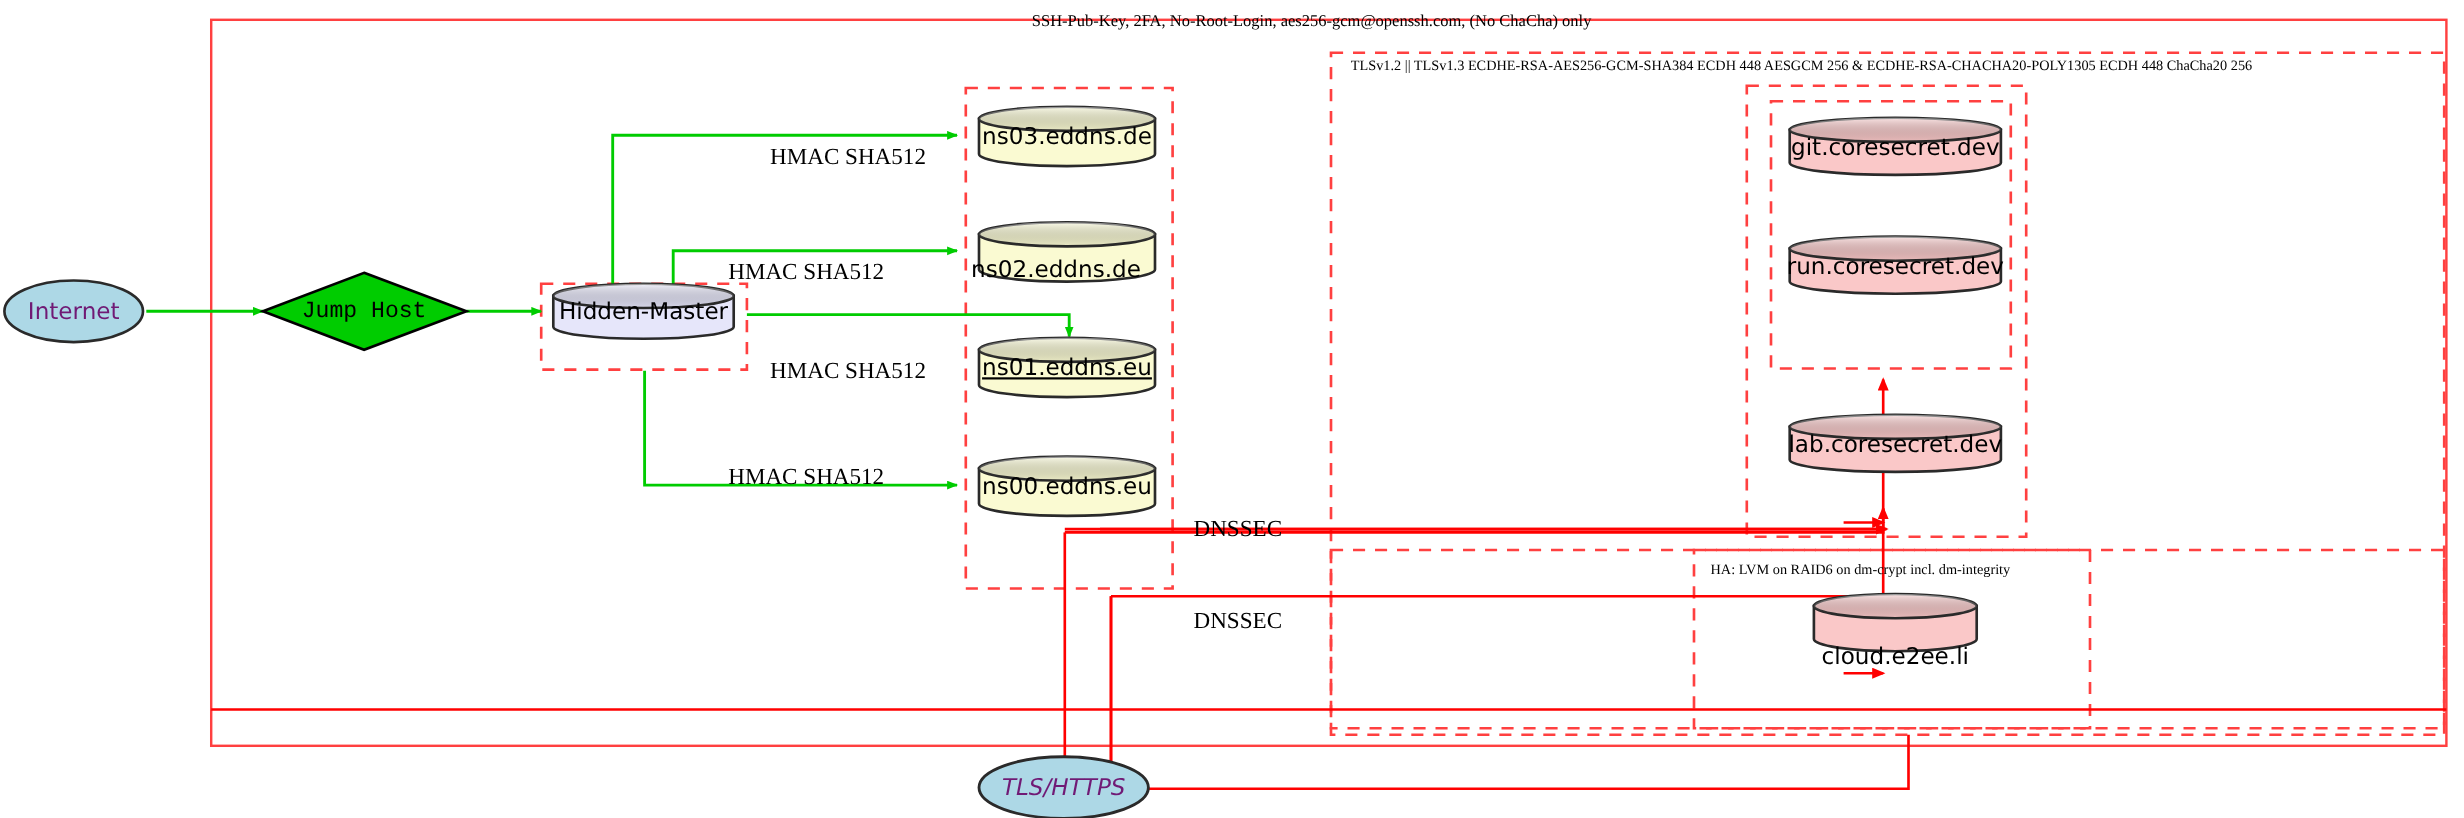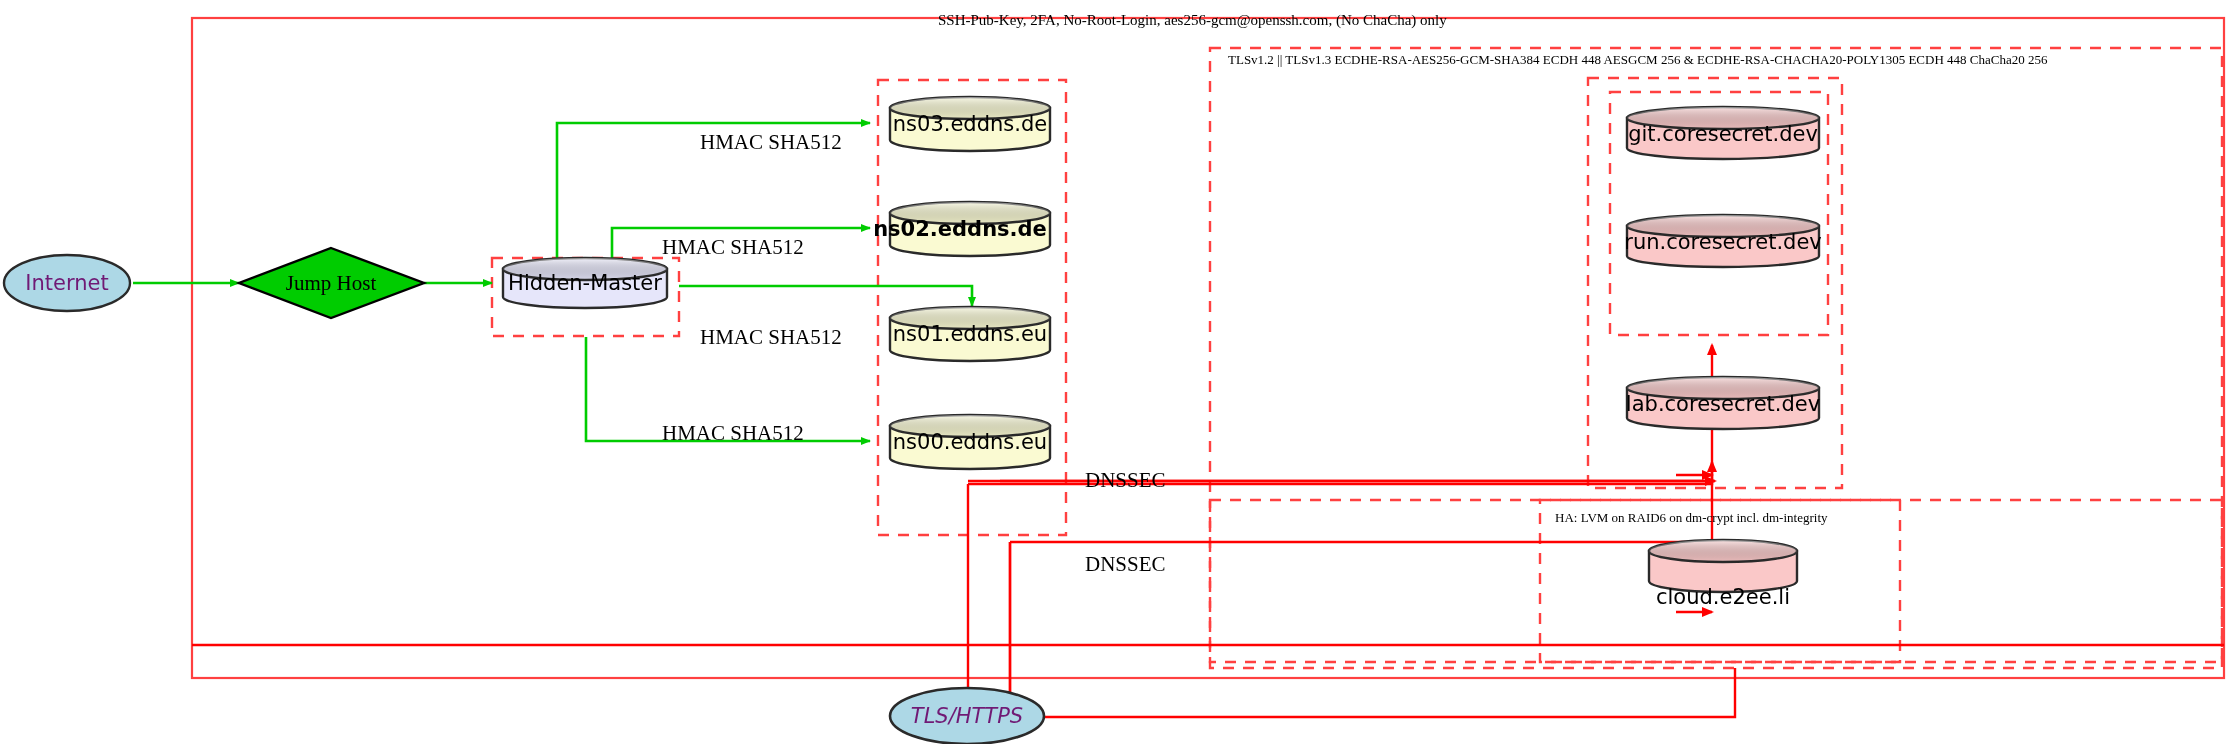--- a/index.html
+++ b/index.html
@@ -5,21 +5,21 @@
   html,body{margin:0;padding:0;background:#ffffff;}
   body{width:2240px;height:744px;position:relative;overflow:hidden;
        font-family:"Liberation Sans",sans-serif;}
   #stage{position:absolute;left:0;top:0;width:2240px;height:744px;}
   svg#canvas{position:absolute;left:0;top:0;width:2240px;height:744px;}
 
   .nlabel{position:absolute;display:flex;align-items:center;justify-content:center;
           text-align:center;pointer-events:none;white-space:nowrap;}
   .db-label{font-family:"DejaVu Sans",sans-serif;font-size:21px;color:#000;}
   .ell-label{font-family:"DejaVu Sans",sans-serif;font-size:21px;color:#701a75;}
-  .dia-label{font-family:Liberation Serif, serif;font-size:21px;color:#000;}
+  .dia-label{font-family:Liberation Mono, monospace;font-size:21px;color:#000;}
   .edge-label{position:absolute;font-family:"Liberation Serif",serif;font-size:21px;
               color:#000;white-space:nowrap;margin-top:18px;}
   .cluster-label{position:absolute;font-family:"Liberation Serif",serif;font-size:13px;
                  color:#000;white-space:nowrap;}
   .top-label{position:absolute;font-family:Liberation Serif, serif;font-size:15px;
              color:#000;white-space:nowrap;}
 </style>
 </head>
 <body>
 
@@ -178,22 +178,22 @@
 
   <div class="cluster-label" style="left:1555px;top:510px;">HA: LVM on RAID6 on dm-crypt incl. dm-integrity</div>
 
   <div class="nlabel ell-label" style="left:4px;top:269px;width:126px;height:28px;">Internet</div>
 
   <div class="nlabel dia-label" style="left:251px;top:269px;width:160px;height:28px;">Jump Host</div>
 
   <div class="nlabel db-label" style="left:503px;top:269px;width:164px;height:28px;">Hidden-Master</div>
 
   <div class="nlabel db-label" style="left:890px;top:110px;width:160px;height:28px;">ns03.eddns.de</div>
-  <div class="nlabel db-label" style="left:890px;top:215px;width:140px;height:28px;font-weight:bold;">ns02.eddns.de</div>
-  <div class="nlabel db-label" style="left:890px;top:320px;width:160px;height:28px;">ns01.eddns.eu</div>
+  <div class="nlabel db-label" style="left:890px;top:231px;width:140px;height:28px;">ns02.eddns.de</div>
+  <div class="nlabel db-label" style="left:890px;top:320px;width:160px;height:28px;text-decoration:underline;">ns01.eddns.eu</div>
   <div class="nlabel db-label" style="left:890px;top:428px;width:160px;height:28px;">ns00.eddns.eu</div>
 
   <div class="nlabel db-label" style="left:1627px;top:120px;width:192px;height:28px;">git.coresecret.dev</div>
   <div class="nlabel db-label" style="left:1627px;top:228px;width:192px;height:28px;">run.coresecret.dev</div>
   <div class="nlabel db-label" style="left:1627px;top:390px;width:192px;height:28px;">lab.coresecret.dev</div>
   <div class="nlabel db-label" style="left:1649px;top:553px;width:148px;height:28px;margin-top:30px;">cloud.e2ee.li</div>
 
   <div class="nlabel ell-label" style="left:890px;top:702px;width:154px;height:28px;font-style:italic;">TLS/HTTPS</div>
 
   <div class="edge-label" style="left:700px;top:112px;">HMAC SHA512</div>

